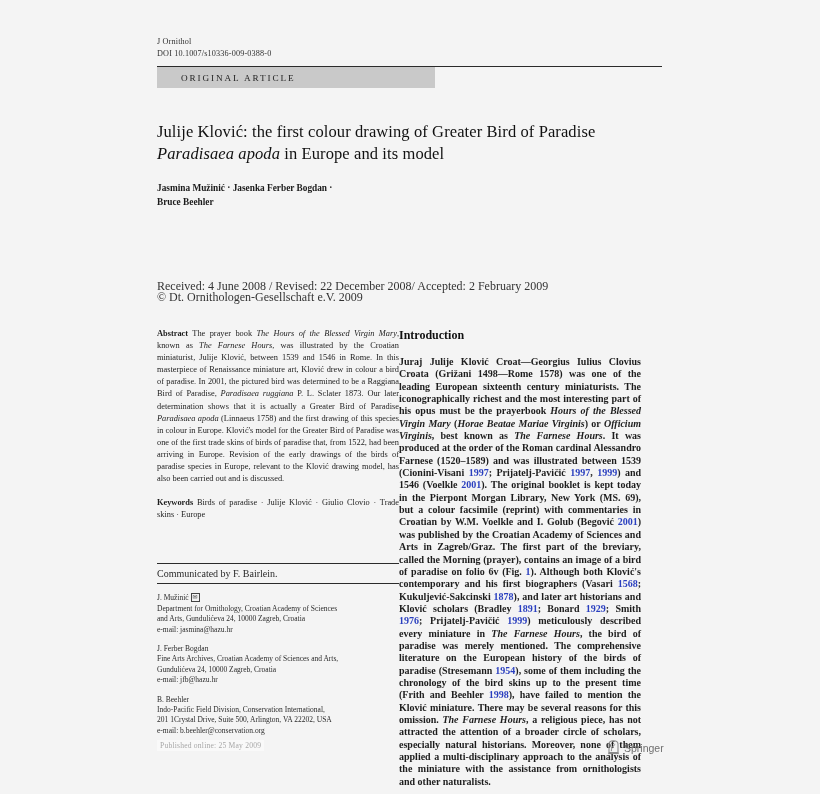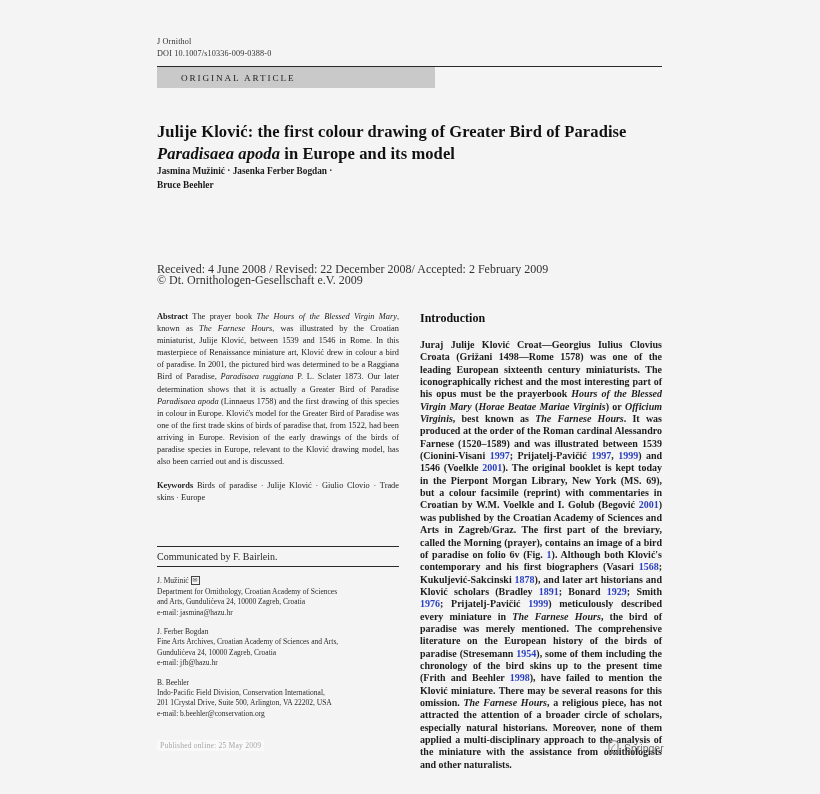--- a/index.html
+++ b/index.html
@@ -54,47 +54,47 @@
   .article-type-bar span {
     font-size: 9.2px;
     letter-spacing: 1.9px;
     color: #1f1f1f;
   }
 
   
   .title {
     margin-top: 33px;
     font-size: 16.5px;
-    font-weight: bold;
+    font-weight: normal;
     line-height: 22px;
     color: #111;
     letter-spacing: 0.1px;
   }
   .title .ital { font-style: italic; }
 
   .authors {
+    margin-top: 17px;
     font-size: 9.3px;
     font-weight: bold;
     line-height: 13.5px;
     color: #1a1a1a;
   }
 
   
   .dates {
     margin-top: 72px;
     font-size: 12px;
     line-height: 10.5px;
     color: #333;
   }
 
   
   .columns {
     margin-top: 26px;
     display: flex;
-    gap: 21px;
   }
   .col { width: 242px; }
 
   .abstract, .keywords {
     font-size: 8.35px;
     line-height: 12.1px;
     text-align: justify;
     color: #1d1d1d;
     hyphens: none;
   }

